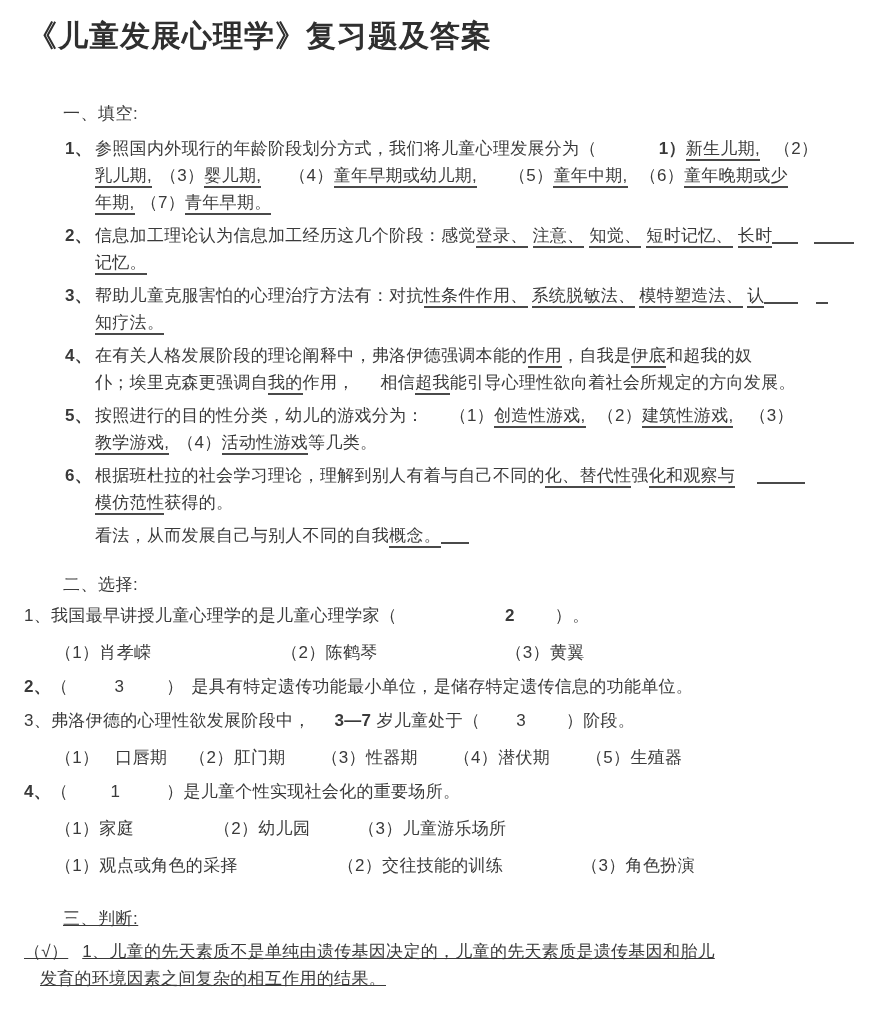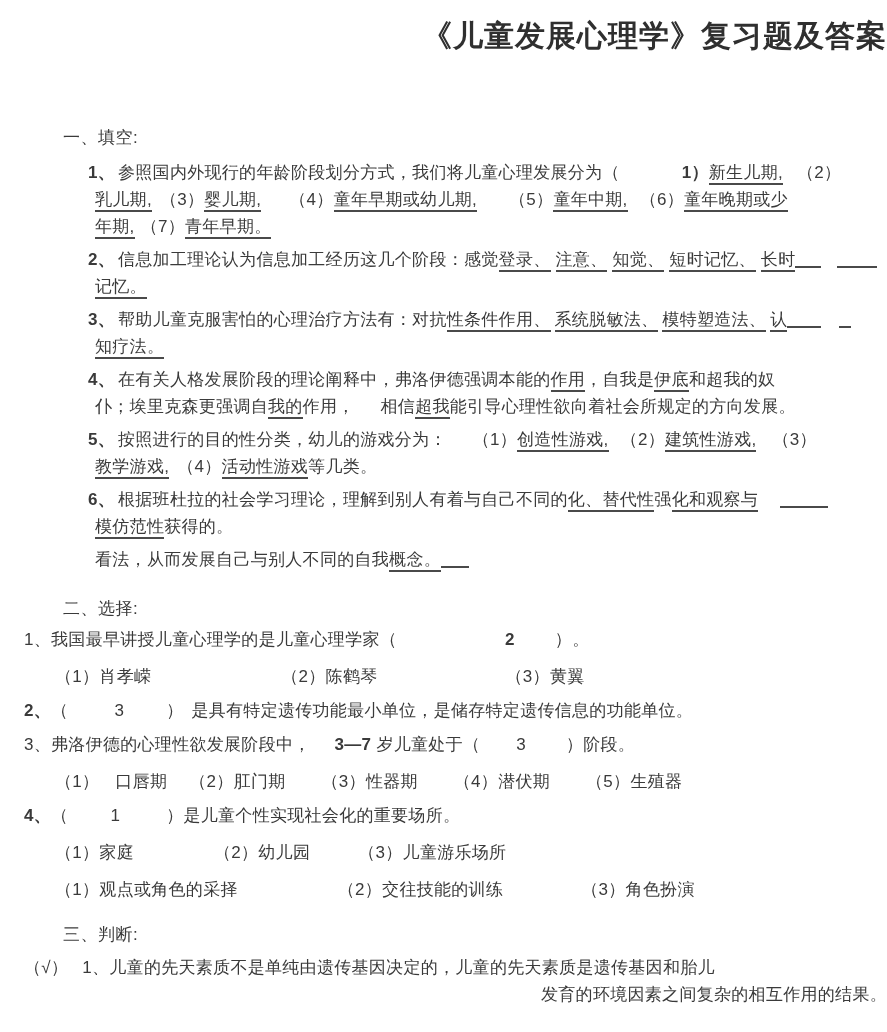--- a/index.html
+++ b/index.html
@@ -4,46 +4,46 @@
 <style>
   html,body{margin:0;padding:0;}
   body{
     width:887px;height:1032px;background:#ffffff;overflow:hidden;
     font-family:"Liberation Sans","DejaVu Sans",serif;
     color:#3a3a3a;
     -webkit-font-smoothing:antialiased;
   }
   .page{width:887px;height:1032px;padding-top:18px;box-sizing:border-box;}
   .title{
-    margin:0 0 72px 0;text-align:right;
+    margin:0 0 48px 0;text-align:left;
     font-size:30px;line-height:36px;font-weight:700;color:#2f2f2f;
     letter-spacing:1px;
     padding-left:27px;
   }
   .sec-header{
     padding-left:63px;font-size:17px;line-height:24px;margin-bottom:9px;
     letter-spacing:.5px;
   }
   .sec-fill .sec-header{margin-bottom:9px;}
   .sec-choice{margin-top:24px;}
   .sec-choice .sec-header{margin-bottom:6px;}
-  .sec-judge{margin-top:20px;}
+  .sec-judge{margin-top:28px;text-decoration:underline;}
   .sec-judge .sec-header{margin-bottom:7px;}
   .item{margin:0;}
   .item-fill{margin-bottom:6px;}
   .item-choice{margin-bottom:8px;}
   .line{white-space:nowrap;font-size:17px;letter-spacing:.3px;}
   .item-fill .line{line-height:27px;}
   .item-choice .line{line-height:26px;}
   .item-judge .line{line-height:27px;}
-  .ln-first{padding-left:88px;}
+  .ln-first{padding-left:65px;}
   .ln-cont{padding-left:95px;}
   .ln-q{padding-left:24px;}
   .ln-opt{padding-left:55px;margin-top:11px;}
-  .ln-flush{padding-left:40px;text-align:right;}
+  .ln-flush{padding-left:40px;}
   .num{display:inline-block;width:30px;font-weight:700;}
   .b{font-weight:700;}
   .u{border-bottom:2px solid #4a4a4a;padding-bottom:1px;}
   .gap{display:inline-block;height:1px;}
   .blank{
     display:inline-block;height:1em;vertical-align:-3px;
     border-bottom:2px solid #4a4a4a;
   }
 </style>
 </head>

